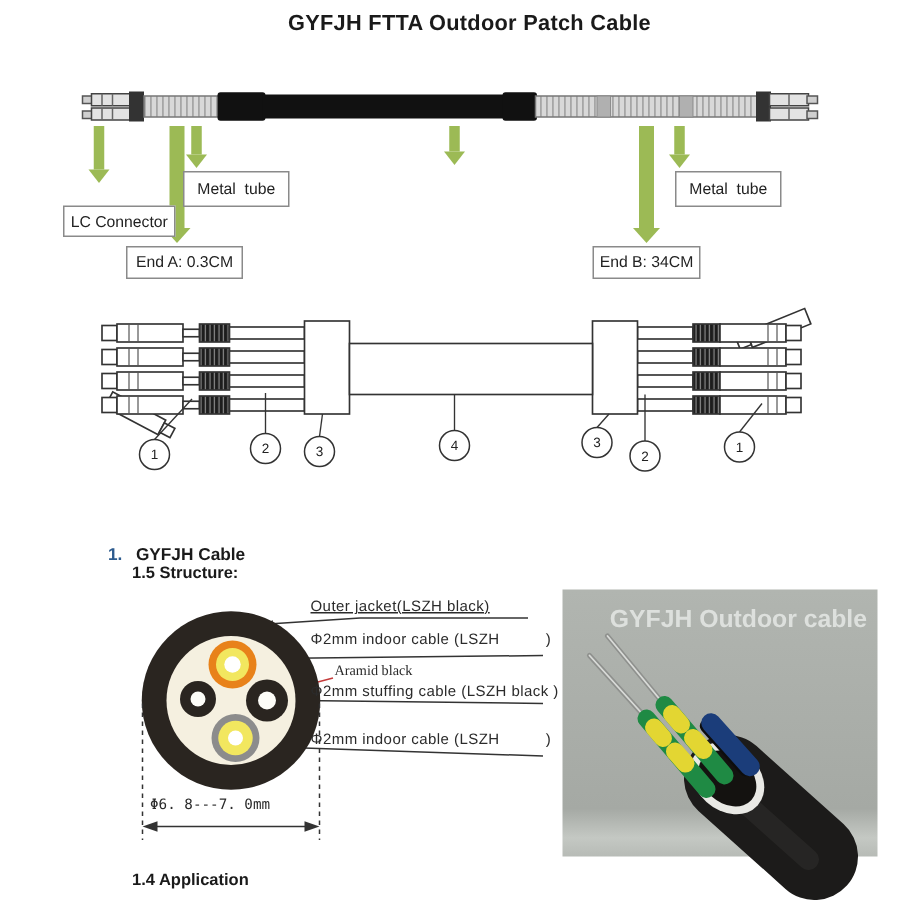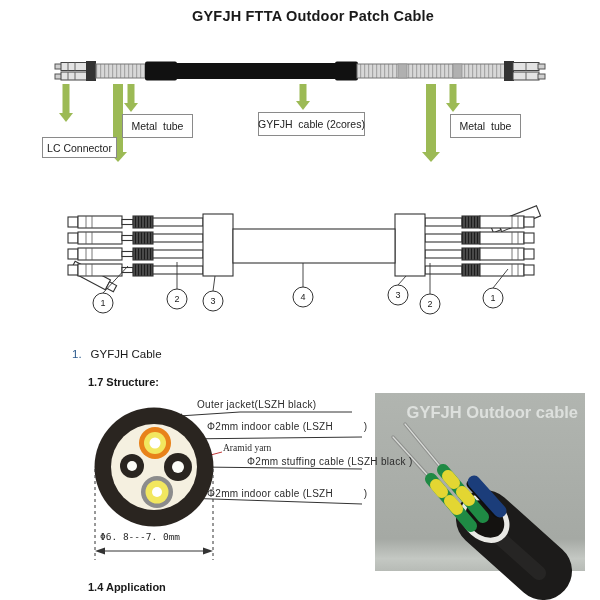--- a/index.html
+++ b/index.html
@@ -4,21 +4,21 @@
 <style>
   html,body{margin:0;padding:0;background:#fff;}
   .page{position:relative;width:600px;height:600px;background:#ffffff;overflow:hidden;
         font-family:"Liberation Sans",sans-serif;color:#1a1a1a;}
   .title{position:absolute;left:13px;top:8px;width:600px;text-align:center;
          font-size:14.5px;font-weight:bold;margin:0;letter-spacing:.2px;}
   svg{position:absolute;overflow:visible;}
   .lbox{position:absolute;background:#fff;border:1px solid #8a8a8a;
         display:flex;align-items:center;justify-content:center;
         font-size:10.5px;color:#222;z-index:5;white-space:pre;}
-  .sec-head{position:absolute;font-size:11.5px;font-weight:normal;}
+  .sec-head{position:absolute;font-size:11.5px;font-weight:bold;margin-top:16px;}
   .sec-num{color:#2d5b8e;margin-right:9px;}
   .sub-head{position:absolute;font-size:11px;font-weight:bold;}
   .cs-label{position:absolute;font-size:10px;color:#2b2b2b;letter-spacing:.3px;white-space:pre;z-index:6;}
   .cs-label.serif{font-family:"Liberation Serif",serif;font-size:9.5px;letter-spacing:0;}
   .dim-label{position:absolute;font-family:"DejaVu Sans Mono",monospace;font-size:9.5px;
              color:#2b2b2b;z-index:6;}
 </style>
 </head>
 <body>
 
@@ -93,22 +93,23 @@
       </g>
       <g>
         <rect x="449.5" y="29" width="7" height="19"></rect>
           <polygon points="446,48 460,48 453,57"></polygon>
       </g>
     </g>
   </svg>
 
   <div class="lbox" style="left:42px;top:137px;width:73px;height:19px;"><span>LC Connector</span></div>
   <div class="lbox" style="left:122px;top:114px;width:69px;height:22px;"><span>Metal  tube</span></div>
-  <div class="lbox" style="left:258px;top:112px;width:105px;height:22px;"><span>GYFJH  cable (2cores)</span></div>
   <div class="lbox" style="left:450px;top:114px;width:69px;height:22px;"><span>Metal  tube</span></div>
+  <div class="lbox" style="left:84px;top:164px;width:76px;height:20px;"><span>End A: 0.3CM</span></div>
+  <div class="lbox" style="left:395px;top:164px;width:70px;height:20px;"><span>End B: 34CM</span></div>
 
   <svg style="left:60px;top:208px;" width="490" height="112" viewBox="0 0 490 112">
     <defs>
       <pattern id="hatch" width="3" height="12" patternUnits="userSpaceOnUse">
         <rect width="3" height="12" fill="#1d1d1d"></rect>
         <rect x="1.6" width="0.8" height="12" fill="#8a8a8a"></rect>
       </pattern>
     </defs>
     <g fill="#fff" stroke="#333" stroke-width="1.1">
 
@@ -230,21 +231,21 @@
       <g>
         <circle cx="433" cy="90" r="10" fill="#fff" stroke="#333" stroke-width="1"></circle>
         <text x="433" y="93.3">1</text>
         </g>
     </g>
   </svg>
 
   <div class="sec-head" style="left:72px;top:348px;">
     <span class="sec-num">1.</span><span>GYFJH Cable</span>
   </div>
-  <div class="sub-head" style="left:88px;top:376px;">1.7 Structure:</div>
+  <div class="sub-head" style="left:88px;top:376px;">1.5 Structure:</div>
 
   <svg style="left:85px;top:395px;" width="290" height="172" viewBox="0 0 290 172">
 
     <g stroke="#333" stroke-width="1">
       <line x1="267" y1="17" x2="155" y2="17"></line>
         <line x1="155" y1="17" x2="94" y2="21"></line>
       <polygon points="86,22.5 97,18.5 96,25.5" fill="#333" stroke="none"></polygon>
       <line x1="277" y1="42" x2="96" y2="44"></line>
       <polygon points="87,45 98,41 98,48" fill="#333" stroke="none"></polygon>
       <line x1="277" y1="74" x2="116" y2="72"></line>
@@ -280,24 +281,24 @@
 
     <g stroke="#333" stroke-width="1">
       <line x1="10" y1="74" x2="10" y2="165" stroke-dasharray="3,3"></line>
       <line x1="128" y1="74" x2="128" y2="165" stroke-dasharray="3,3"></line>
       <line x1="13" y1="156" x2="125" y2="156"></line>
       <polygon points="10,156 20,152.5 20,159.5" fill="#333" stroke="none"></polygon>
       <polygon points="128,156 118,152.5 118,159.5" fill="#333" stroke="none"></polygon>
     </g>
   </svg>
 
-  <div class="cs-label" style="left:197px;top:399px;">Outer jacket(LSZH black)</div>
+  <div class="cs-label" style="left:207px;top:399px;text-decoration:underline;">Outer jacket(LSZH black)</div>
   <div class="cs-label" style="left:207px;top:421px;">Φ2mm indoor cable (LSZH          )</div>
-  <div class="cs-label serif" style="left:223px;top:443px;">Aramid yarn</div>
-  <div class="cs-label" style="left:207px;top:456px;margin-left:40px;">Φ2mm stuffing cable (LSZH black )</div>
+  <div class="cs-label serif" style="left:223px;top:443px;">Aramid black</div>
+  <div class="cs-label" style="left:207px;top:456px;">Φ2mm stuffing cable (LSZH black )</div>
   <div class="cs-label" style="left:207px;top:488px;">Φ2mm indoor cable (LSZH          )</div>
   <div class="dim-label" style="left:100px;top:531px;width:112px;">Φ6. 8---7. 0mm</div>
 
   <svg style="left:375px;top:393px;" width="210" height="178" viewBox="0 0 210 178">
     <defs>
       <linearGradient id="pbg" x1="0" y1="0" x2="0" y2="1">
         <stop offset="0" stop-color="#b1b5b0"></stop>
           <stop offset="0.82" stop-color="#a5a9a4"></stop>
         <stop offset="0.93" stop-color="#c4c8c3"></stop>
           <stop offset="1" stop-color="#b7bbb6"></stop>

